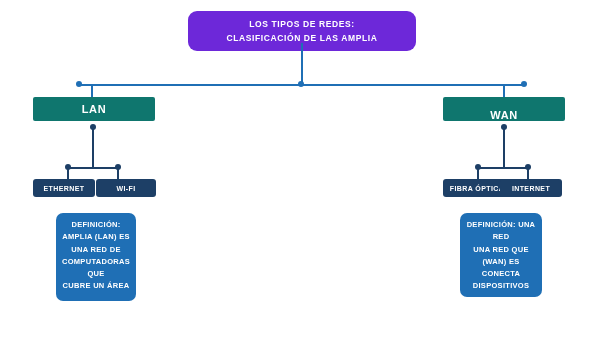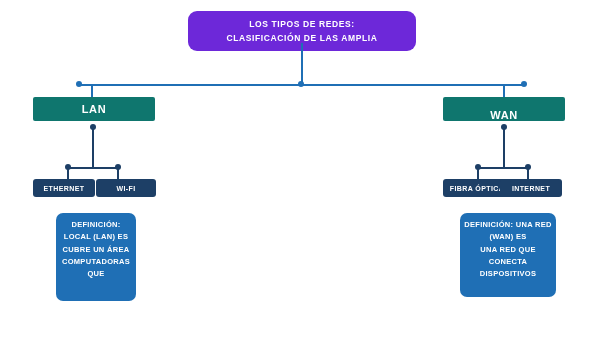--- a/index.html
+++ b/index.html
@@ -138,23 +138,24 @@
   <div class="node node-leaf" style="left:33px; top:179px; width:62px; height:18px;">
     <span>ETHERNET</span>
   </div>
   <div class="node node-leaf" style="left:96px; top:179px; width:60px; height:18px;">
     <span>WI-FI</span>
   </div>
 
   <div class="callout" style="left:56px; top:213px; width:80px; height:88px;">
     <span class="tip" style="left:32px;"></span>
     <span class="callout-line">DEFINICIÓN:</span>
-    <span class="callout-line">LOCAL (LAN) ES</span>
+    <span class="callout-line">AMPLIA (LAN) ES</span>
+    <span class="callout-line">UNA RED DE</span>
+    <span class="callout-line">COMPUTADORAS QUE</span>
     <span class="callout-line">CUBRE UN ÁREA</span>
-    <span class="callout-line">COMPUTADORAS QUE</span>
 
   </div>
 
   <div class="node node-branch" style="left:443px; top:97px; width:122px; height:24px;align-items:flex-end;">
     <span>WAN</span>
   </div>
 
   <div class="conn-dark" style="left:503px; top:127px; width:2px; height:40px;"></div>
   <div class="dot-dark" style="left:501px; top:124px;"></div>
   <div class="conn-dark" style="left:478px; top:167px; width:50px; height:2px;"></div>
@@ -163,23 +164,23 @@
   <div class="conn-dark" style="left:477px; top:168px; width:2px; height:11px;"></div>
   <div class="conn-dark" style="left:527px; top:168px; width:2px; height:11px;"></div>
 
   <div class="node node-leaf" style="left:443px; top:179px; width:68px; height:18px;">
     <span>FIBRA ÓPTICA</span>
   </div>
   <div class="node node-leaf" style="left:500px; top:179px; width:62px; height:18px;">
     <span>INTERNET</span>
   </div>
 
-  <div class="callout" style="left:460px; top:213px; width:96px; height:84px;">
+  <div class="callout" style="left:460px; top:213px; width:82px; height:84px;">
     <span class="tip" style="left:40px;"></span>
     <span class="callout-line">DEFINICIÓN: UNA RED</span>
+    <span class="callout-line">UNA RED QUE</span>
     <span class="callout-line">(WAN) ES</span>
-    <span class="callout-line">UNA RED QUE</span>
     <span class="callout-line">CONECTA</span>
     <span class="callout-line">DISPOSITIVOS</span>
 
   </div>
 
 </div>
 
 </body></html>

